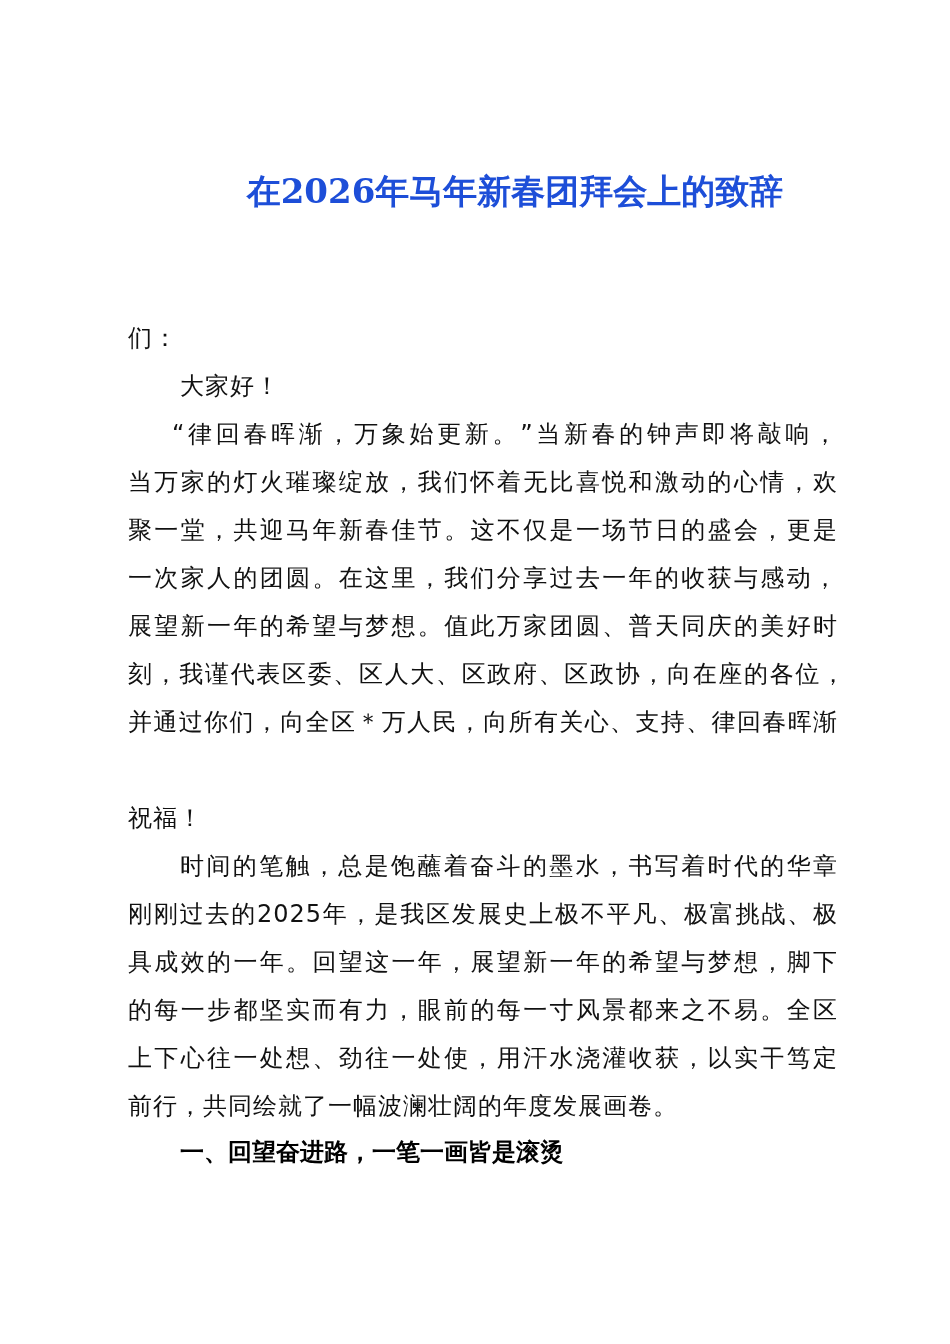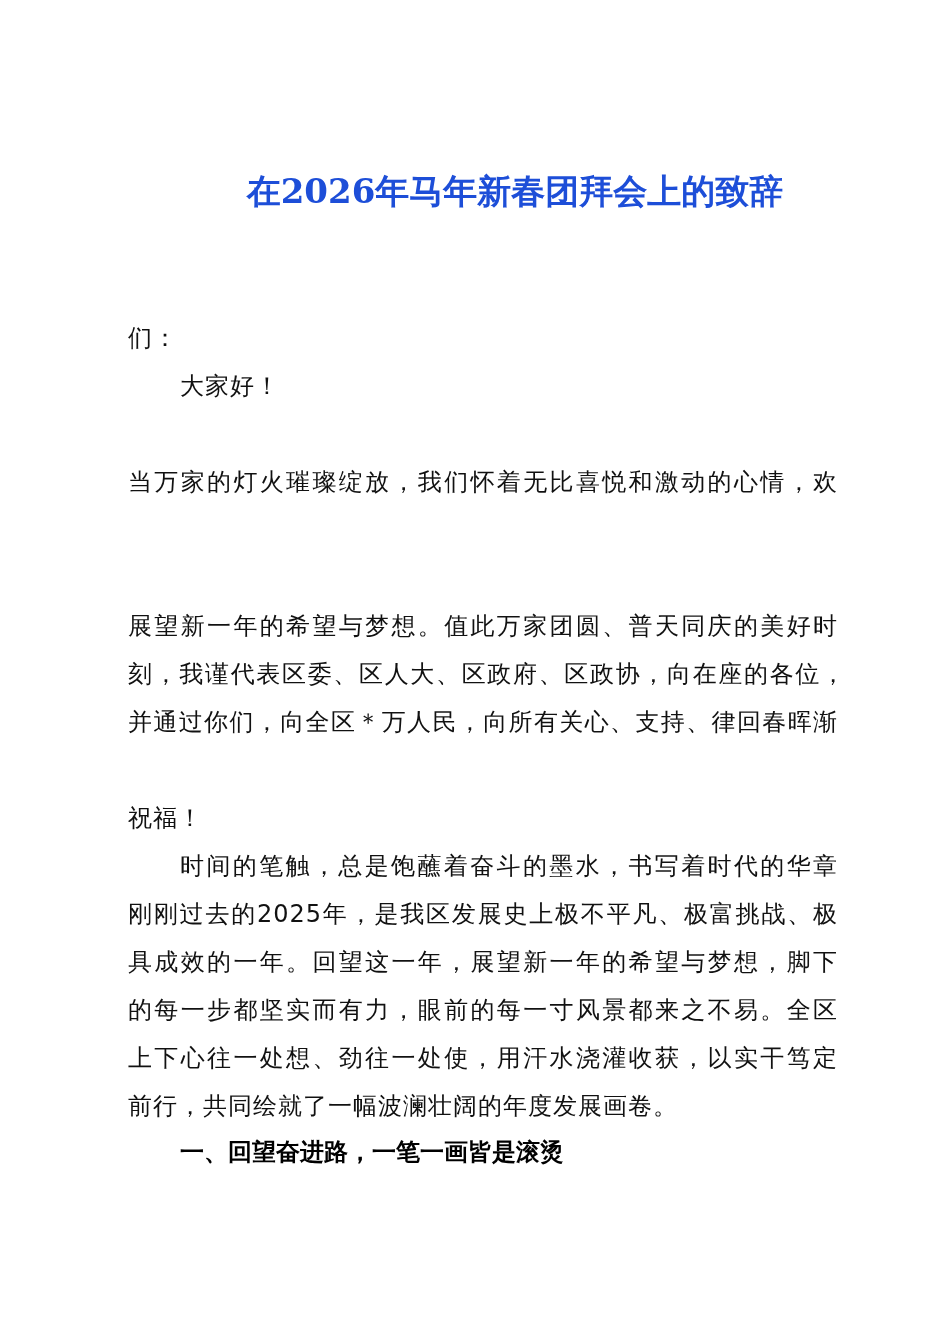--- a/index.html
+++ b/index.html
@@ -27,21 +27,24 @@
 </head>
 <body>
 
 <div class="page">
   <div class="title">在2026年马年新春团拜会上的致辞</div>
 
   <div class="line last" style="top:314px">们：</div>
 
   <div class="line indent last" style="top:362px">大家好！</div>
 
+  <div class="line indent" style="top:410px; left:172px; width:666px;">“律回春晖渐，万象始更新。”当新春的钟声即将敲响，</div>
   <div class="line" style="top:458px">当万家的灯火璀璨绽放，我们怀着无比喜悦和激动的心情，欢</div>
+  <div class="line" style="top:506px">聚一堂，共迎马年新春佳节。这不仅是一场节日的盛会，更是</div>
+  <div class="line" style="top:554px">一次家人的团圆。在这里，我们分享过去一年的收获与感动，</div>
   <div class="line" style="top:602px">展望新一年的希望与梦想。值此万家团圆、普天同庆的美好时</div>
   <div class="line" style="top:650px; width:718px;">刻，我谨代表区委、区人大、区政府、区政协，向在座的各位，</div>
   <div class="line" style="top:698px">并通过你们，向全区＊万人民，向所有关心、支持、律回春晖渐</div>
   <div class="line last" style="top:794px">祝福！</div>
 
   <div class="line indent" style="top:842px">时间的笔触，总是饱蘸着奋斗的墨水，书写着时代的华章</div>
   <div class="line" style="top:890px">刚刚过去的2025年，是我区发展史上极不平凡、极富挑战、极</div>
   <div class="line" style="top:938px">具成效的一年。回望这一年，展望新一年的希望与梦想，脚下</div>
   <div class="line" style="top:986px">的每一步都坚实而有力，眼前的每一寸风景都来之不易。全区</div>
   <div class="line" style="top:1034px">上下心往一处想、劲往一处使，用汗水浇灌收获，以实干笃定</div>

